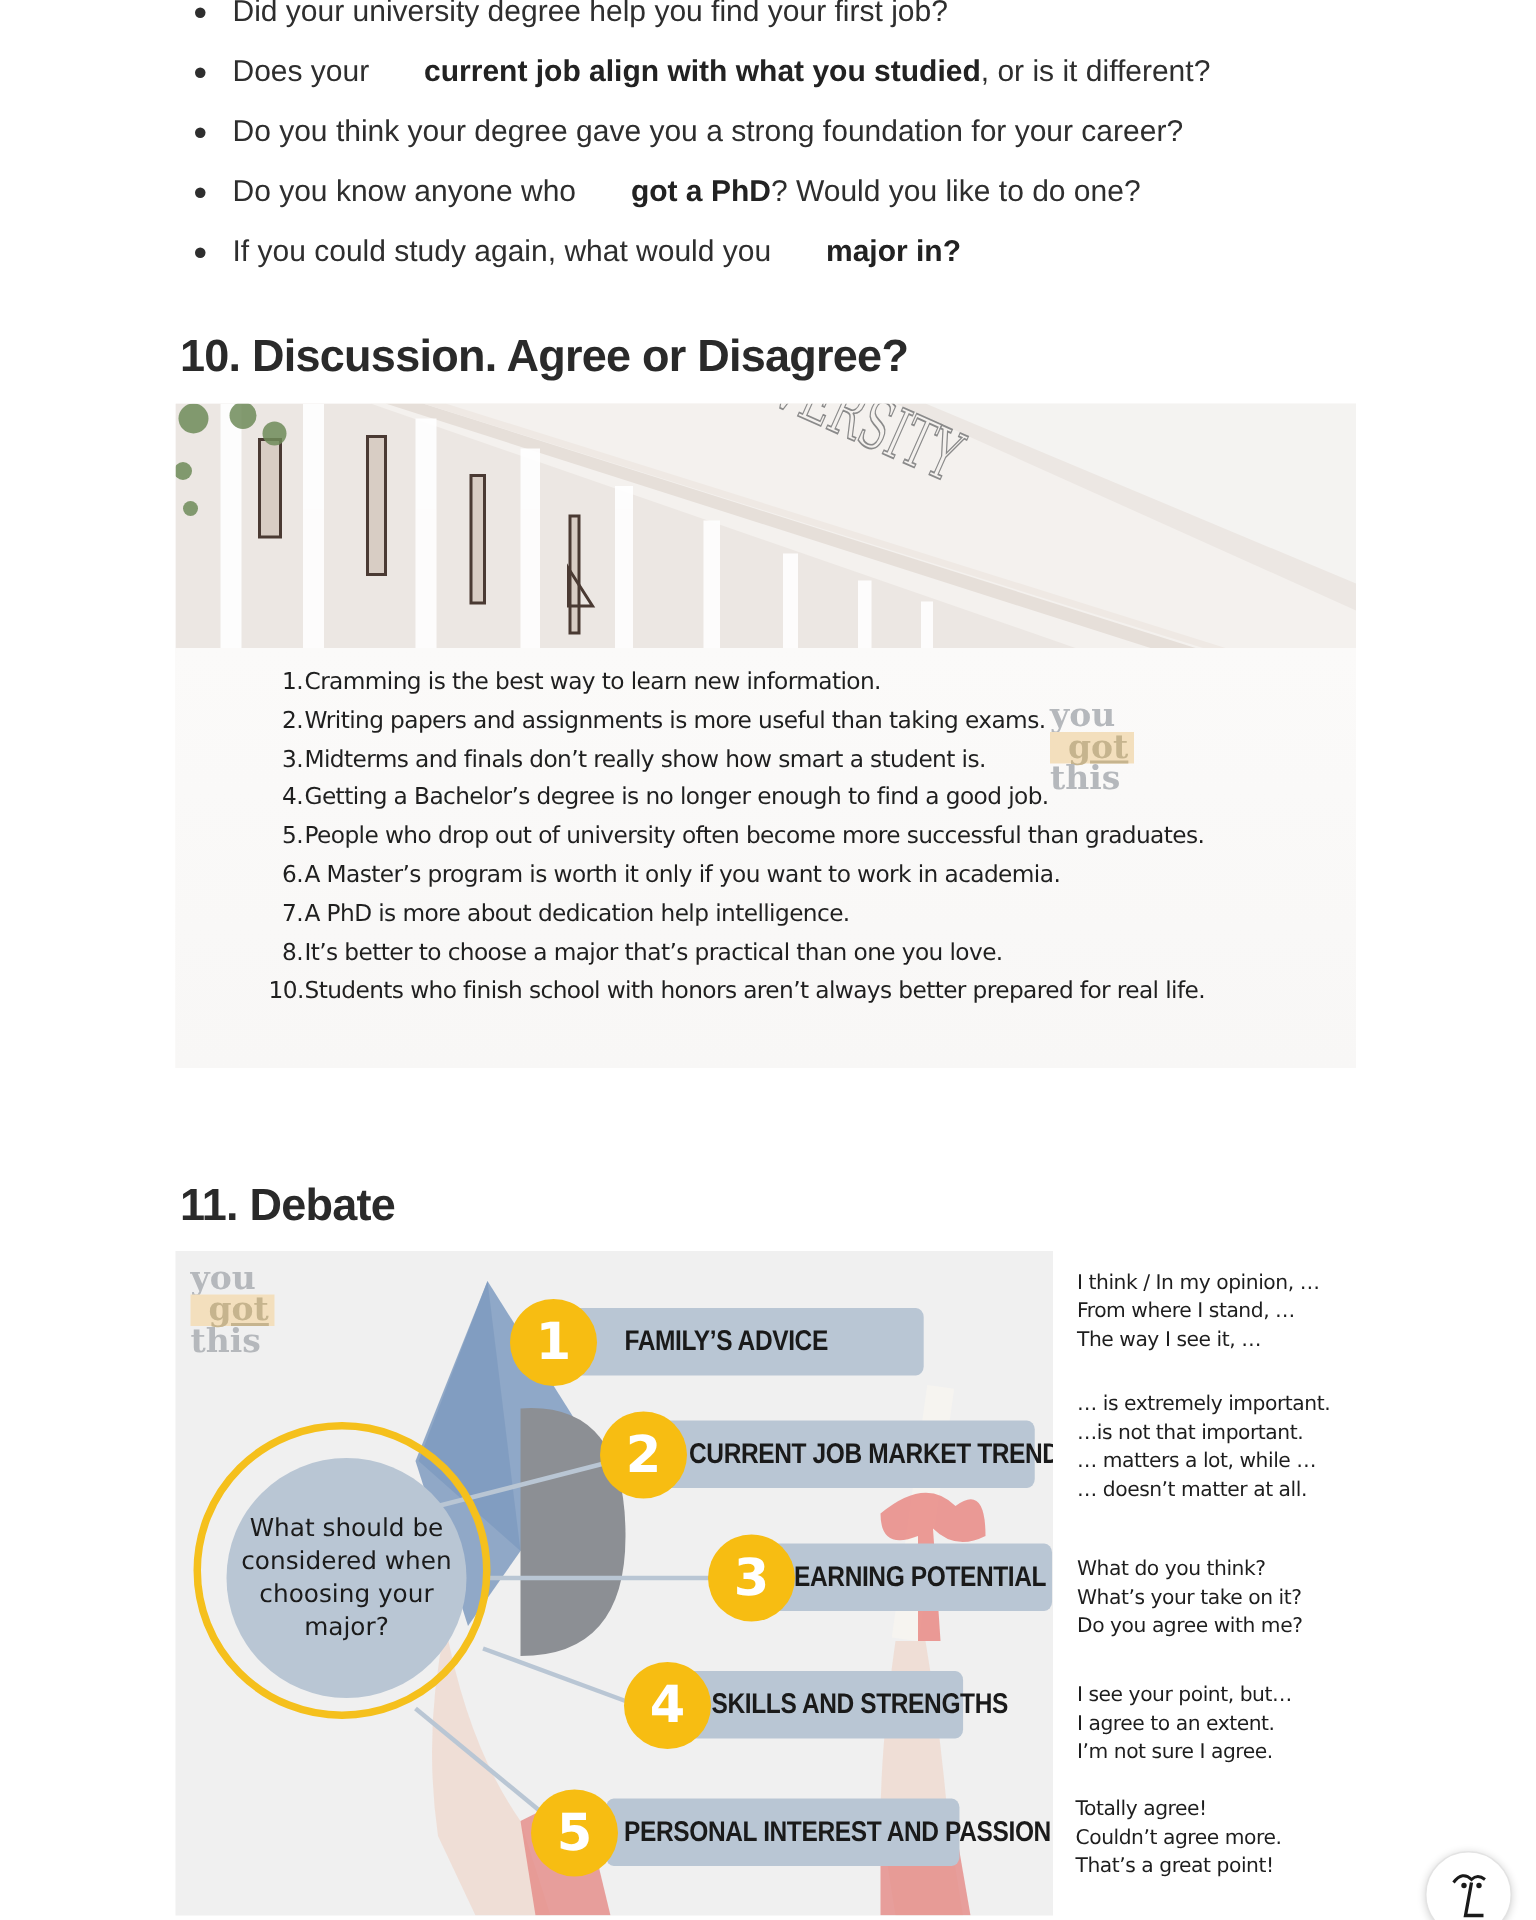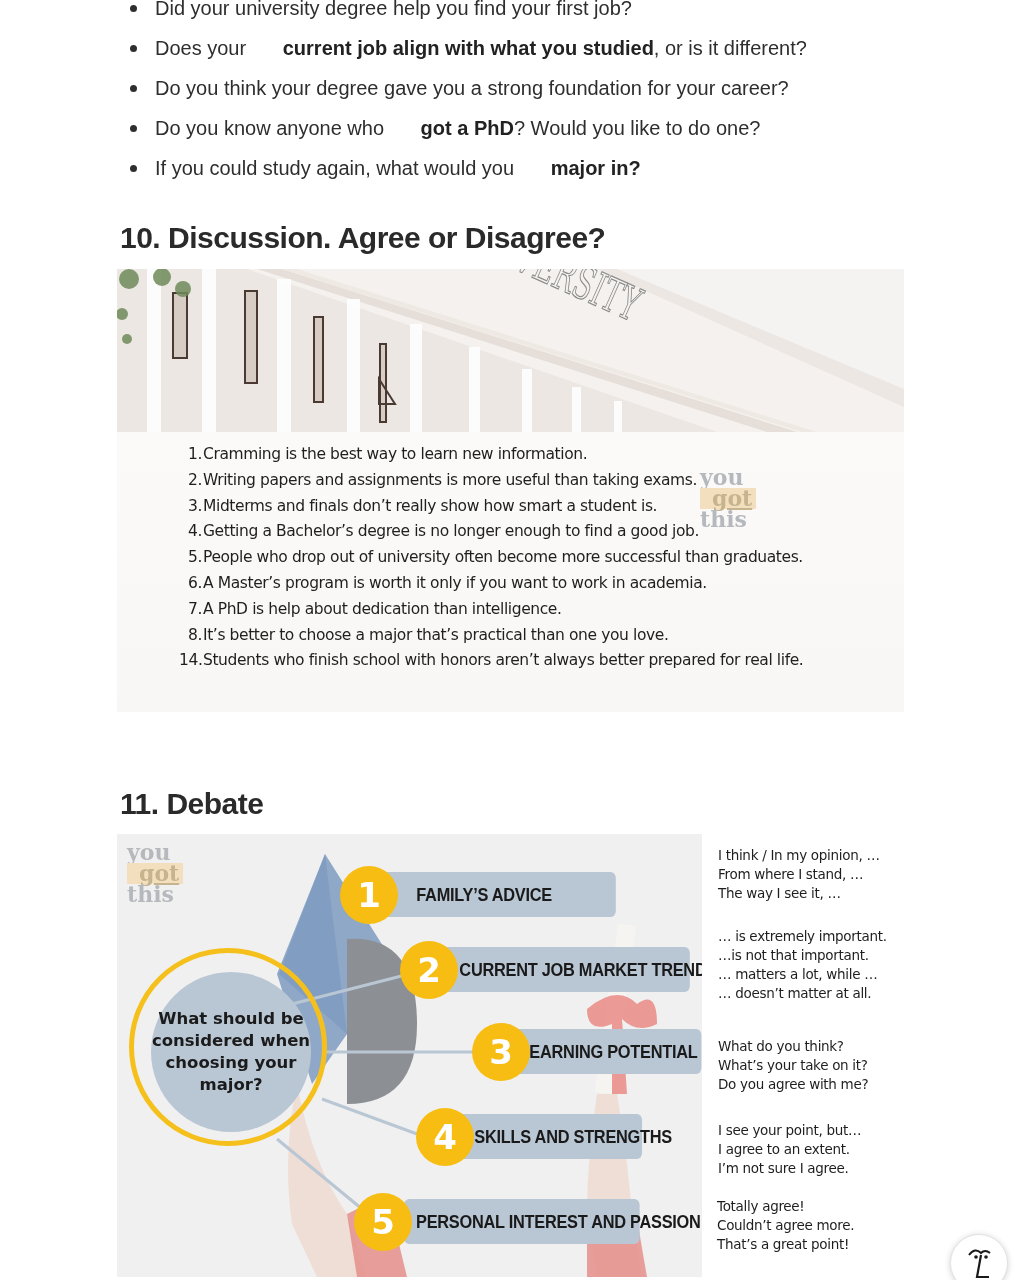--- a/index.html
+++ b/index.html
@@ -60,21 +60,21 @@
     white-space: nowrap;
   }
   .badge {
     position: absolute; width: 58px; height: 58px; border-radius: 50%; background: #f7bd12;
     color: #ffffff; font-weight: bold; font-size: 34px; text-align: center; line-height: 58px;
     font-family: "DejaVu Sans", sans-serif;
   }
   .center-q {
     position: absolute; left: 34px; top: 138px; width: 160px; height: 160px; border-radius: 50%;
     background: #b9c6d4; display: flex; align-items: center; justify-content: center; text-align: center;
-    font-family: "DejaVu Sans", sans-serif; font-weight: bold; font-size: 16.5px; line-height: 22px; color: #1b1b1b;
+    font-family: "DejaVu Sans", sans-serif; font-weight: normal; font-size: 16.5px; line-height: 22px; color: #1b1b1b;
   }
   .center-ring {
     position: absolute; left: 12px; top: 114px; width: 198px; height: 198px; border-radius: 50%;
     border: 5px solid #f5c01c; box-sizing: border-box;
   }
 
   .phrases {
     position: absolute; left: 718px; font-family: "DejaVu Sans", sans-serif; font-size: 13.5px;
     color: #1e1e1e; line-height: 19px; letter-spacing: -0.3px;
   }
@@ -140,23 +140,23 @@
     <text x="520" y="55" font-family="DejaVu Serif, serif" font-size="46" fill="none" stroke="#8a8a8a" stroke-width="1.2" transform="rotate(24 520 55) scale(0.62 1)">UNIVERSITY</text>
   </svg>
   <div class="panel">
     <ol id="statements">
         <li><span class="num">1.</span><span>Cramming is the best way to learn new information.</span></li>
         <li><span class="num">2.</span><span>Writing papers and assignments is more useful than taking exams.</span></li>
         <li><span class="num">3.</span><span>Midterms and finals don’t really show how smart a student is.</span></li>
         <li><span class="num">4.</span><span>Getting a Bachelor’s degree is no longer enough to find a good job.</span></li>
         <li><span class="num">5.</span><span>People who drop out of university often become more successful than graduates.</span></li>
         <li><span class="num">6.</span><span>A Master’s program is worth it only if you want to work in academia.</span></li>
-        <li><span class="num">7.</span><span>A PhD is help about dedication than intelligence.</span></li>
+        <li><span class="num">7.</span><span>A PhD is more about dedication help intelligence.</span></li>
         <li><span class="num">8.</span><span>It’s better to choose a major that’s practical than one you love.</span></li>
-        <li><span class="num">14.</span><span>Students who finish school with honors aren’t always better prepared for real life.</span></li>
+        <li><span class="num">10.</span><span>Students who finish school with honors aren’t always better prepared for real life.</span></li>
       </ol>
   </div>
   <div class="ygt ygt1">
     <div>you</div>
     <div><span class="got">got</span></div>
     <div>this</div>
   </div>
 </div>
 
 <h2 id="h11">11. Debate</h2>

